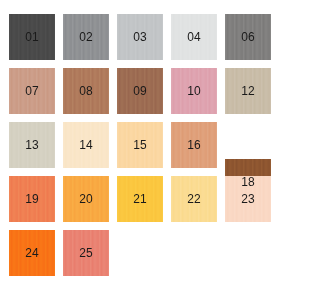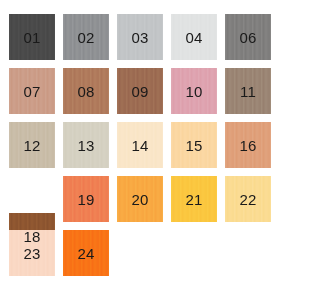--- a/index.html
+++ b/index.html
@@ -49,21 +49,21 @@
       rgba(255,255,255,0.025) 4px,
       rgba(255,255,255,0.025) 6px,
       rgba(0,0,0,0.020) 7px,
       rgba(0,0,0,0.020) 9px
     );
     mix-blend-mode: overlay;
   }
   .swatch-label {
     position: relative;
     z-index: 2;
-    font-size: 15px;
+    font-size: 12px;
     line-height: 1;
     letter-spacing: 0.2px;
     color: #1a1a1a;
     font-family: "Liberation Sans", sans-serif;
     user-select: none;
   }
 </style>
 </head>
 <body>
 
@@ -88,23 +88,20 @@
     </div>
     <div class="swatch" style="background: rgb(176, 122, 92);">
       <span class="swatch-label">08</span>
     </div>
     <div class="swatch" style="background: rgb(157, 108, 82);">
       <span class="swatch-label">09</span>
     </div>
     <div class="swatch" style="background: rgb(223, 163, 176);">
       <span class="swatch-label">10</span>
     </div>
-    <div class="swatch" style="background: rgb(155, 133, 116);">
-      <span class="swatch-label">11</span>
-    </div>
     <div class="swatch" style="background: rgb(201, 189, 168);">
       <span class="swatch-label">12</span>
     </div>
     <div class="swatch" style="background: rgb(213, 209, 194);">
       <span class="swatch-label">13</span>
     </div>
     <div class="swatch" style="background: rgb(250, 230, 200);">
       <span class="swatch-label">14</span>
     </div>
     <div class="swatch" style="background: rgb(251, 215, 162);">
@@ -127,13 +124,16 @@
     </div>
     <div class="swatch" style="background: rgb(251, 220, 146);">
       <span class="swatch-label">22</span>
     </div>
     <div class="swatch" style="background: rgb(250, 216, 196);">
       <span class="swatch-label">23</span>
     </div>
     <div class="swatch" style="background: #f97316;">
       <span class="swatch-label">24</span>
     </div>
+    <div class="swatch" style="background: rgb(234, 130, 114);">
+      <span class="swatch-label">25</span>
+    </div>
   </div>
 
 </body></html>

